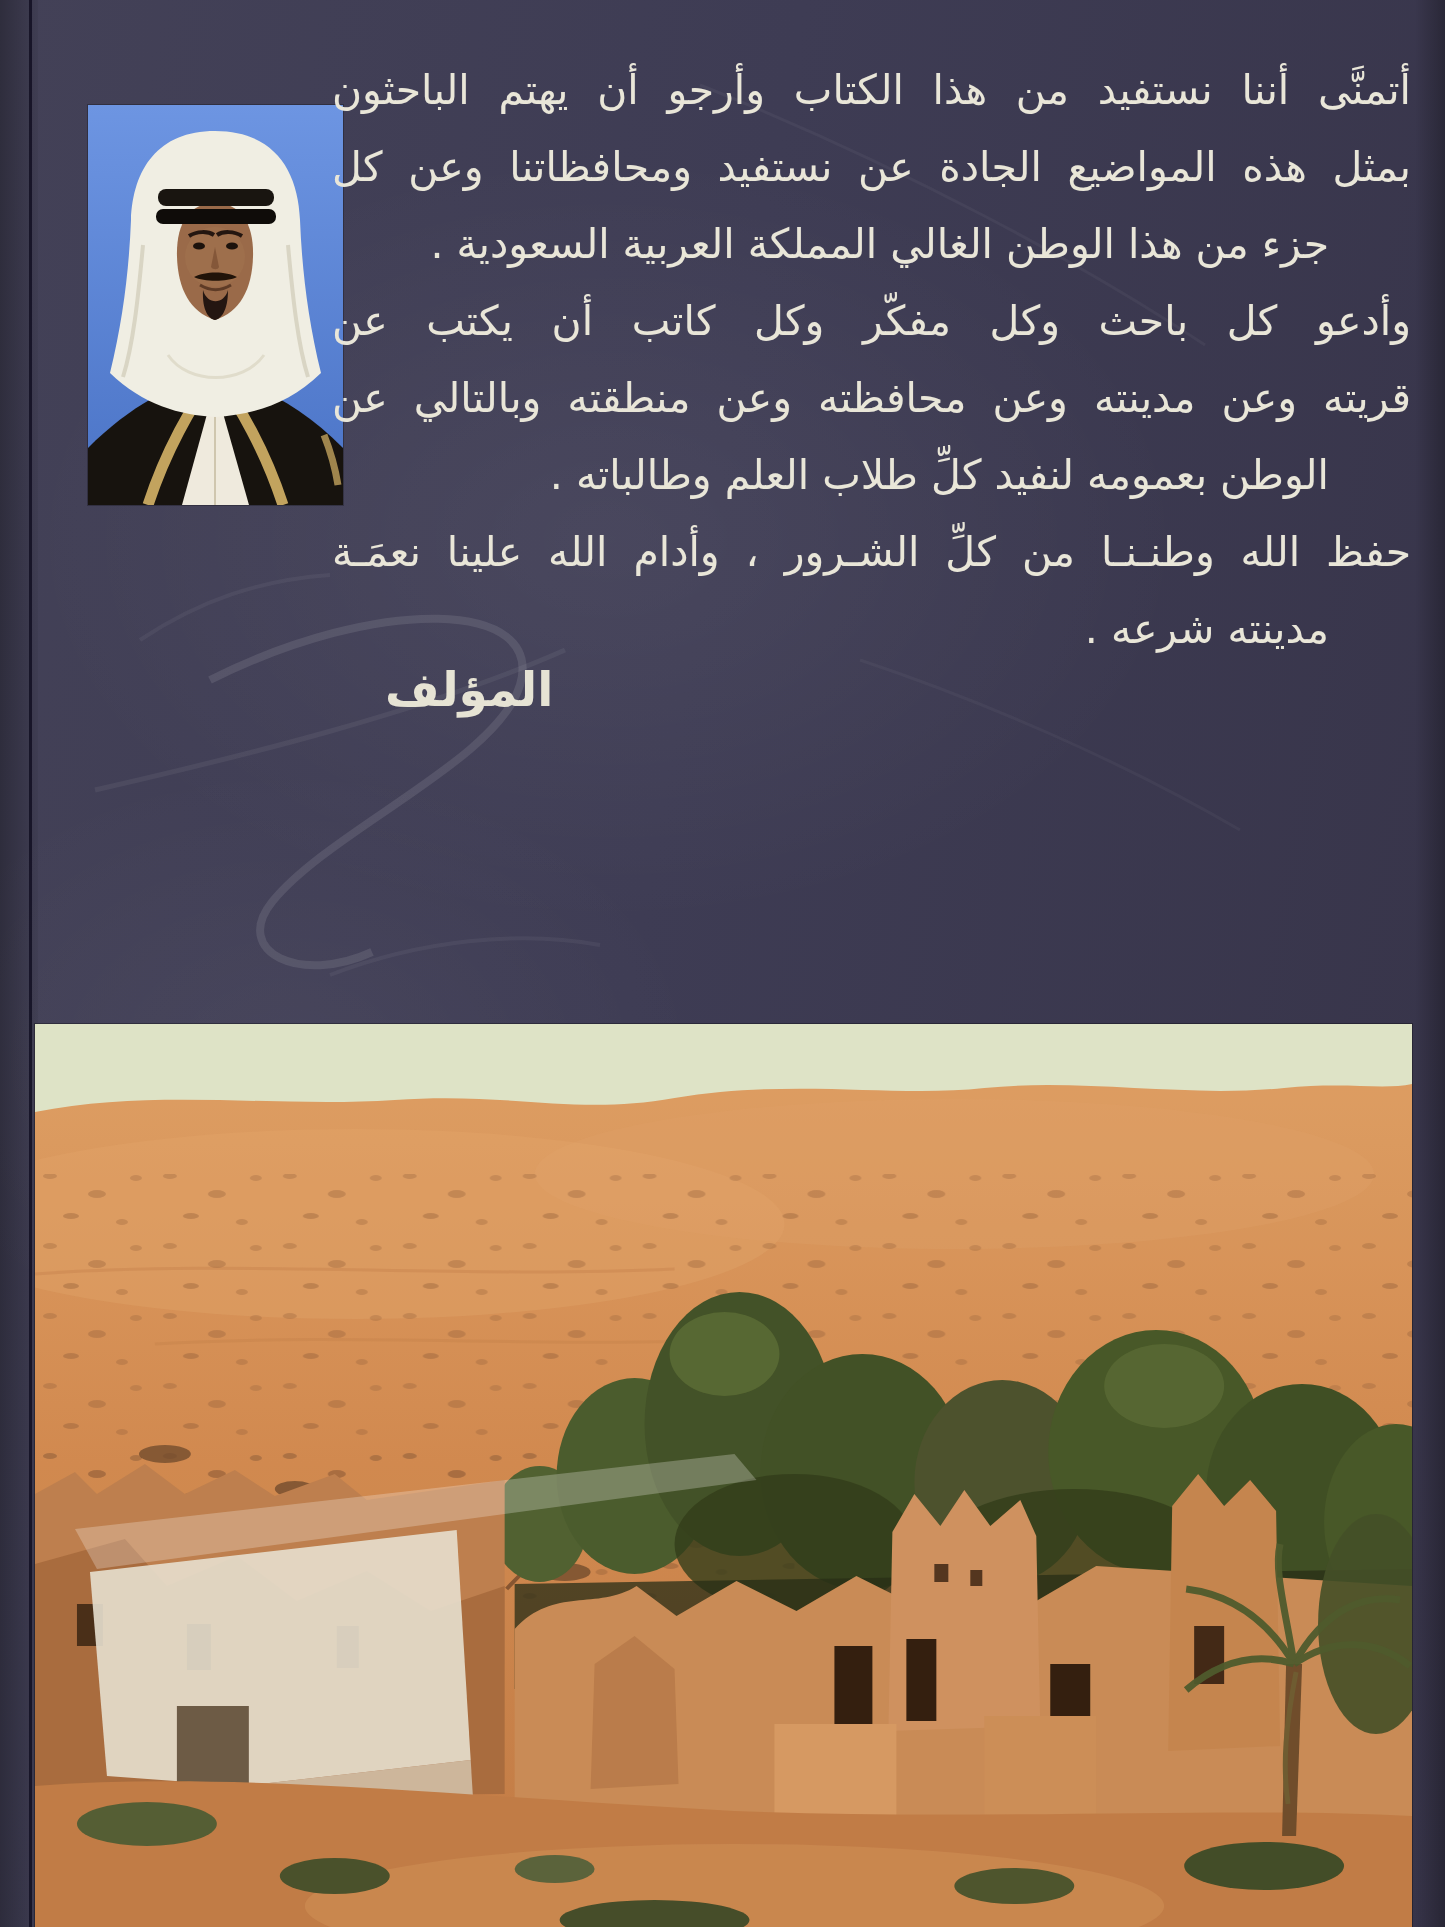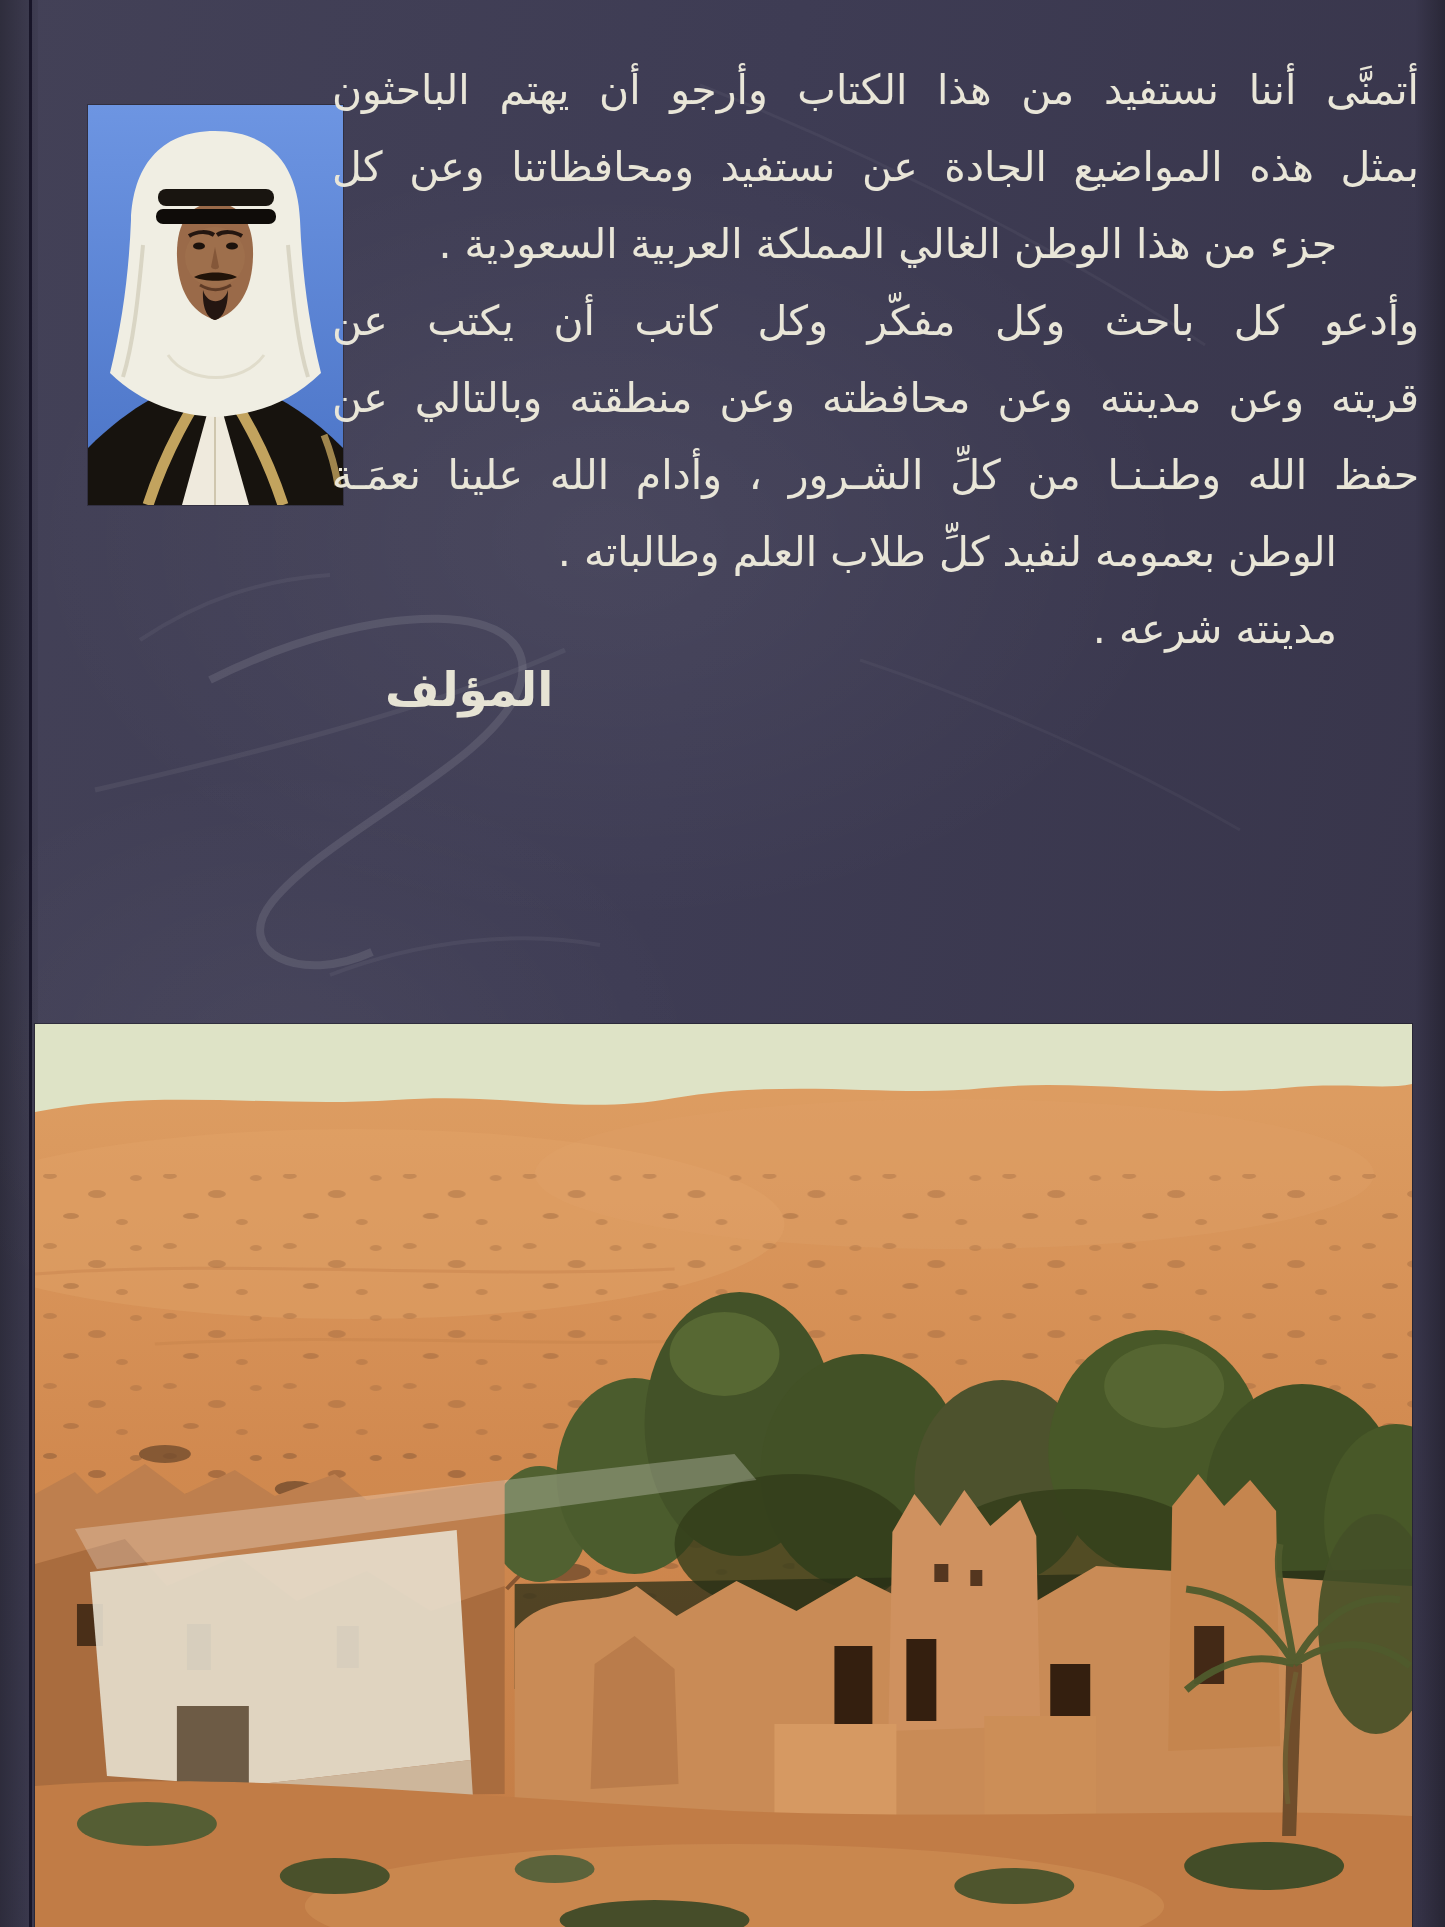--- a/index.html
+++ b/index.html
@@ -18,21 +18,21 @@
   .right-shade{position:absolute;right:0;top:0;width:30px;height:100%;
     background:linear-gradient(270deg, rgba(0,0,0,.28), rgba(0,0,0,0));}
 
   .portrait{
     position:absolute;left:88px;top:105px;width:255px;height:400px;
     box-shadow:0 0 0 1px rgba(0,0,0,.25);
   }
   .portrait svg{display:block;width:100%;height:100%;}
 
   .dedication{
-    position:absolute;left:332px;right:26px;top:52px;
+    position:absolute;left:332px;right:34px;top:52px;
     direction:rtl;color:#e9e6d8;
   }
   .line{
     font-size:41px;line-height:77px;white-space:nowrap;
     text-align:justify;text-align-last:justify;
     text-shadow:0 0 1px rgba(255,255,255,.15);
     letter-spacing:.5px;
   }
   .line.end{text-align-last:right;padding-right:82px;white-space:normal;}
   .signature{
@@ -109,22 +109,22 @@
       <path d="M115,185 C119,200 136,200 140,185 C140,206 133,214 127,215 C121,214 114,206 115,185 Z" fill="#241611"></path>
     </svg>
   </div>
 
   <div class="dedication">
     <div class="line">أتمنَّى أننا نستفيد من هذا الكتاب وأرجو أن يهتم الباحثون</div>
     <div class="line">بمثل هذه المواضيع الجادة عن نستفيد ومحافظاتنا وعن كل</div>
     <div class="line end">جزء من هذا الوطن الغالي المملكة العربية السعودية .</div>
     <div class="line">وأدعو كل باحث وكل مفكّر وكل كاتب أن يكتب عن</div>
     <div class="line">قريته وعن مدينته وعن محافظته وعن منطقته وبالتالي عن</div>
+    <div class="line end">الوطن بعمومه لنفيد كلِّ طلاب العلم وطالباته .</div>
     <div class="line">حفظ الله وطنـنـا من كلِّ الشـرور ، وأدام الله علينا نعمَـة</div>
-    <div class="line end">الوطن بعمومه لنفيد كلِّ طلاب العلم وطالباته .</div>
     <div class="line end">مدينته شرعه .</div>
   </div>
 
   <div class="signature">المؤلف</div>
 
   <div class="desert-photo">
     <svg viewBox="0 0 1378 903" preserveAspectRatio="none">
       <defs>
         <linearGradient id="sandg" x1="0" y1="0" x2="0" y2="1">
           <stop offset="0" stop-color="#de9e63"></stop>

